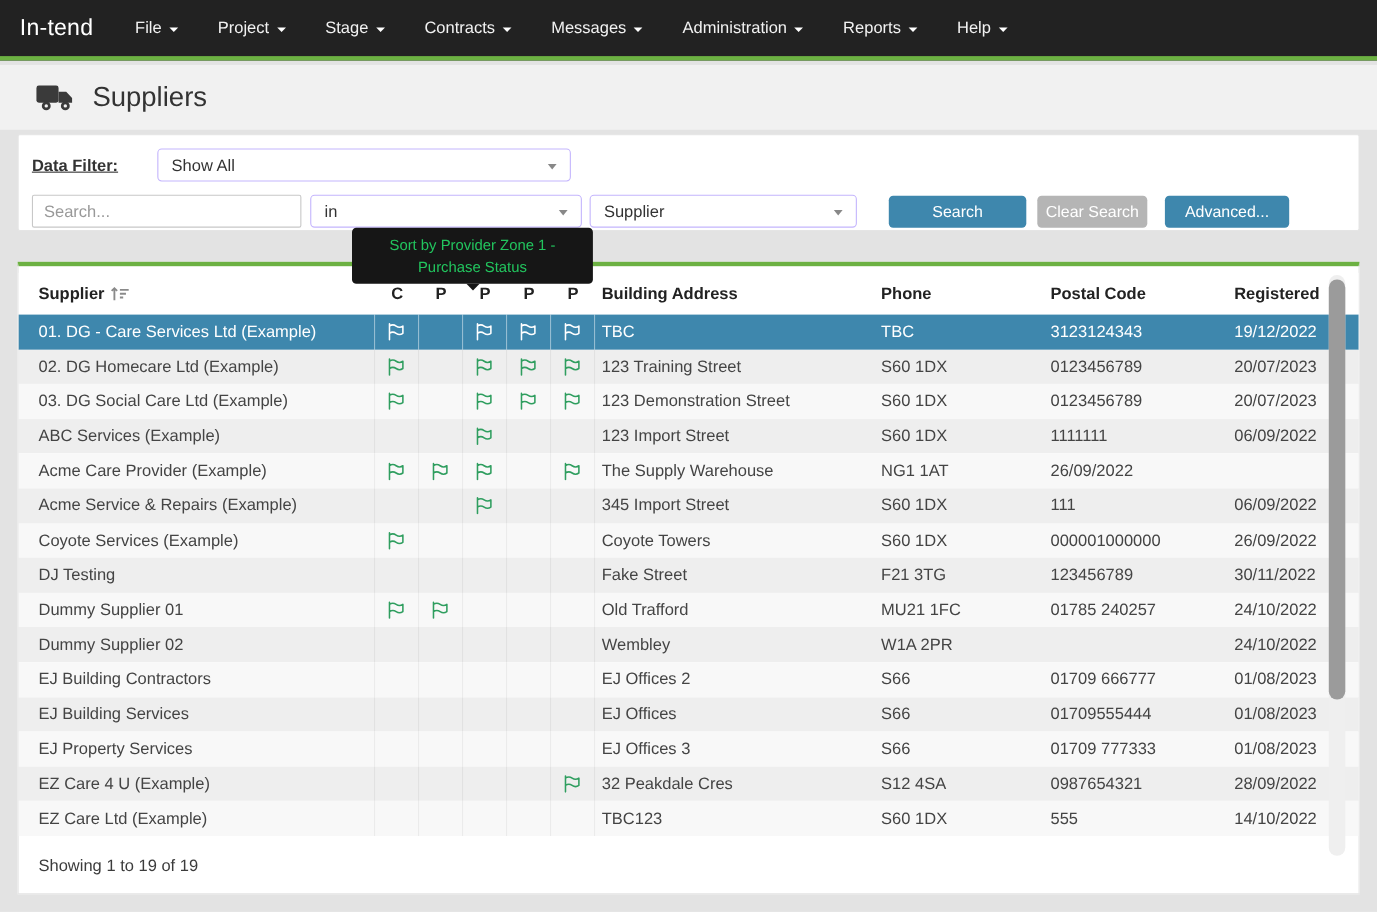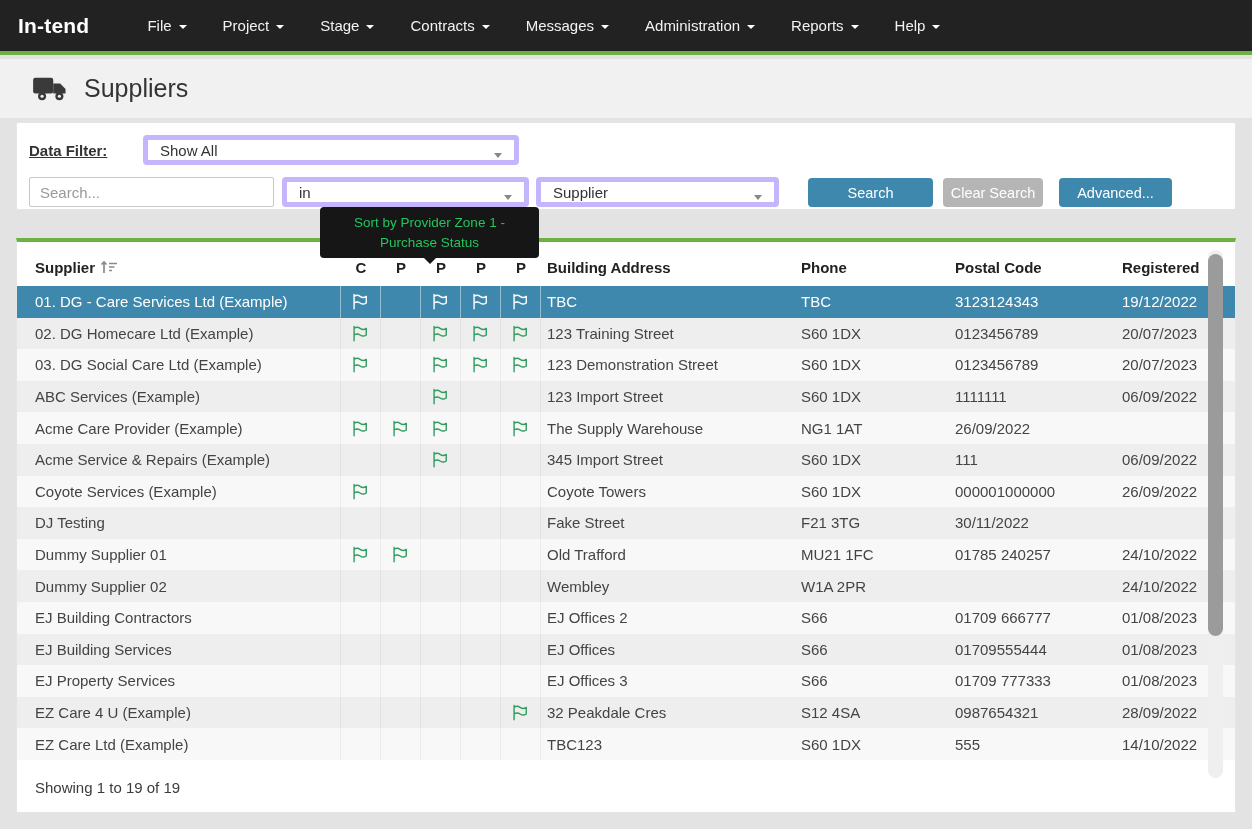--- a/index.html
+++ b/index.html
@@ -21,22 +21,22 @@
   }
   
   .nav{
     position:absolute;top:0;left:0;width:1252px;height:55px;
     background:var(--navbg);
     border-bottom:4px solid var(--green);
     display:flex;align-items:center;
     padding:0 18px;
   }
   .brand{
-    color:#fff;font-size:21px;font-weight:700;letter-spacing:.2px;
-    margin-right:44px;
+    color:#fff;font-size:21px;font-weight:400;letter-spacing:.2px;
+    margin-right:24px;
   }
   .nav-items{display:flex;align-items:center;gap:8px;}
   .nav-item{
     color:#f2f2f2;font-size:15px;
     padding:8px 14px;border-radius:3px;cursor:pointer;
     display:flex;align-items:center;gap:7px;white-space:nowrap;
   }
   .caret-w{width:0;height:0;border-left:4px solid transparent;border-right:4px solid transparent;border-top:4px solid #fff;margin-top:2px;}
   
   .page-head{
@@ -51,21 +51,21 @@
     position:absolute;left:16px;width:1220px;background:#fff;
     border:1px solid #e5e5e5;
   }
   .filter-panel{top:122px;height:88px;border-radius:2px;}
   .lbl{
     position:absolute;left:12px;top:19px;
     font-size:15px;font-weight:700;color:#333;text-decoration:underline;
   }
   .sel{
     position:absolute;height:30px;background:#fff;
-    border:5px solid #c4b5fd;border-radius:4px;
+    border:1px solid #c4b5fd;border-radius:4px;
     font-size:15px;color:#333;
     display:flex;align-items:center;
     padding:0 26px 0 12px;cursor:pointer;
   }
   .sel .caret{
     position:absolute;right:12px;top:13px;
     width:0;height:0;border-left:4px solid transparent;border-right:4px solid transparent;border-top:5px solid #888;
   }
   .sel-datafilter{left:126px;top:12px;width:376px;}
   .sel-operator{left:265px;top:54px;width:247px;}
@@ -422,20 +422,21 @@
       </div>
       <div class="grid trow">
         <div class="cell sup">DJ Testing</div>
         <div class="cell flagcell"></div>
         <div class="cell flagcell"></div>
         <div class="cell flagcell"></div>
         <div class="cell flagcell"></div>
         <div class="cell flagcell"></div>
         <div class="cell txt">Fake Street</div>
         <div class="cell txt">F21 3TG</div>
+        <div class="cell txt">123456789</div>
         <div class="cell txt">30/11/2022</div>
       </div>
       <div class="grid trow">
         <div class="cell sup">Dummy Supplier 01</div>
         <div class="cell flagcell">
           <svg viewBox="0 0 20 18" width="19" height="17">
             <path d="M3.2 1.5 V16.8 M3.2 3.6 C5.2 2.2 7.6 2.2 9.6 3.6 C11.6 5 14.1 5 16.1 3.6 L16.1 10.6 C14.1 12 11.6 12 9.6 10.6 C7.6 9.2 5.2 9.2 3.2 10.6 Z" fill="none" stroke="currentColor" stroke-width="1.5" stroke-linecap="round" stroke-linejoin="round"></path>
           </svg>
         </div>
         <div class="cell flagcell">

